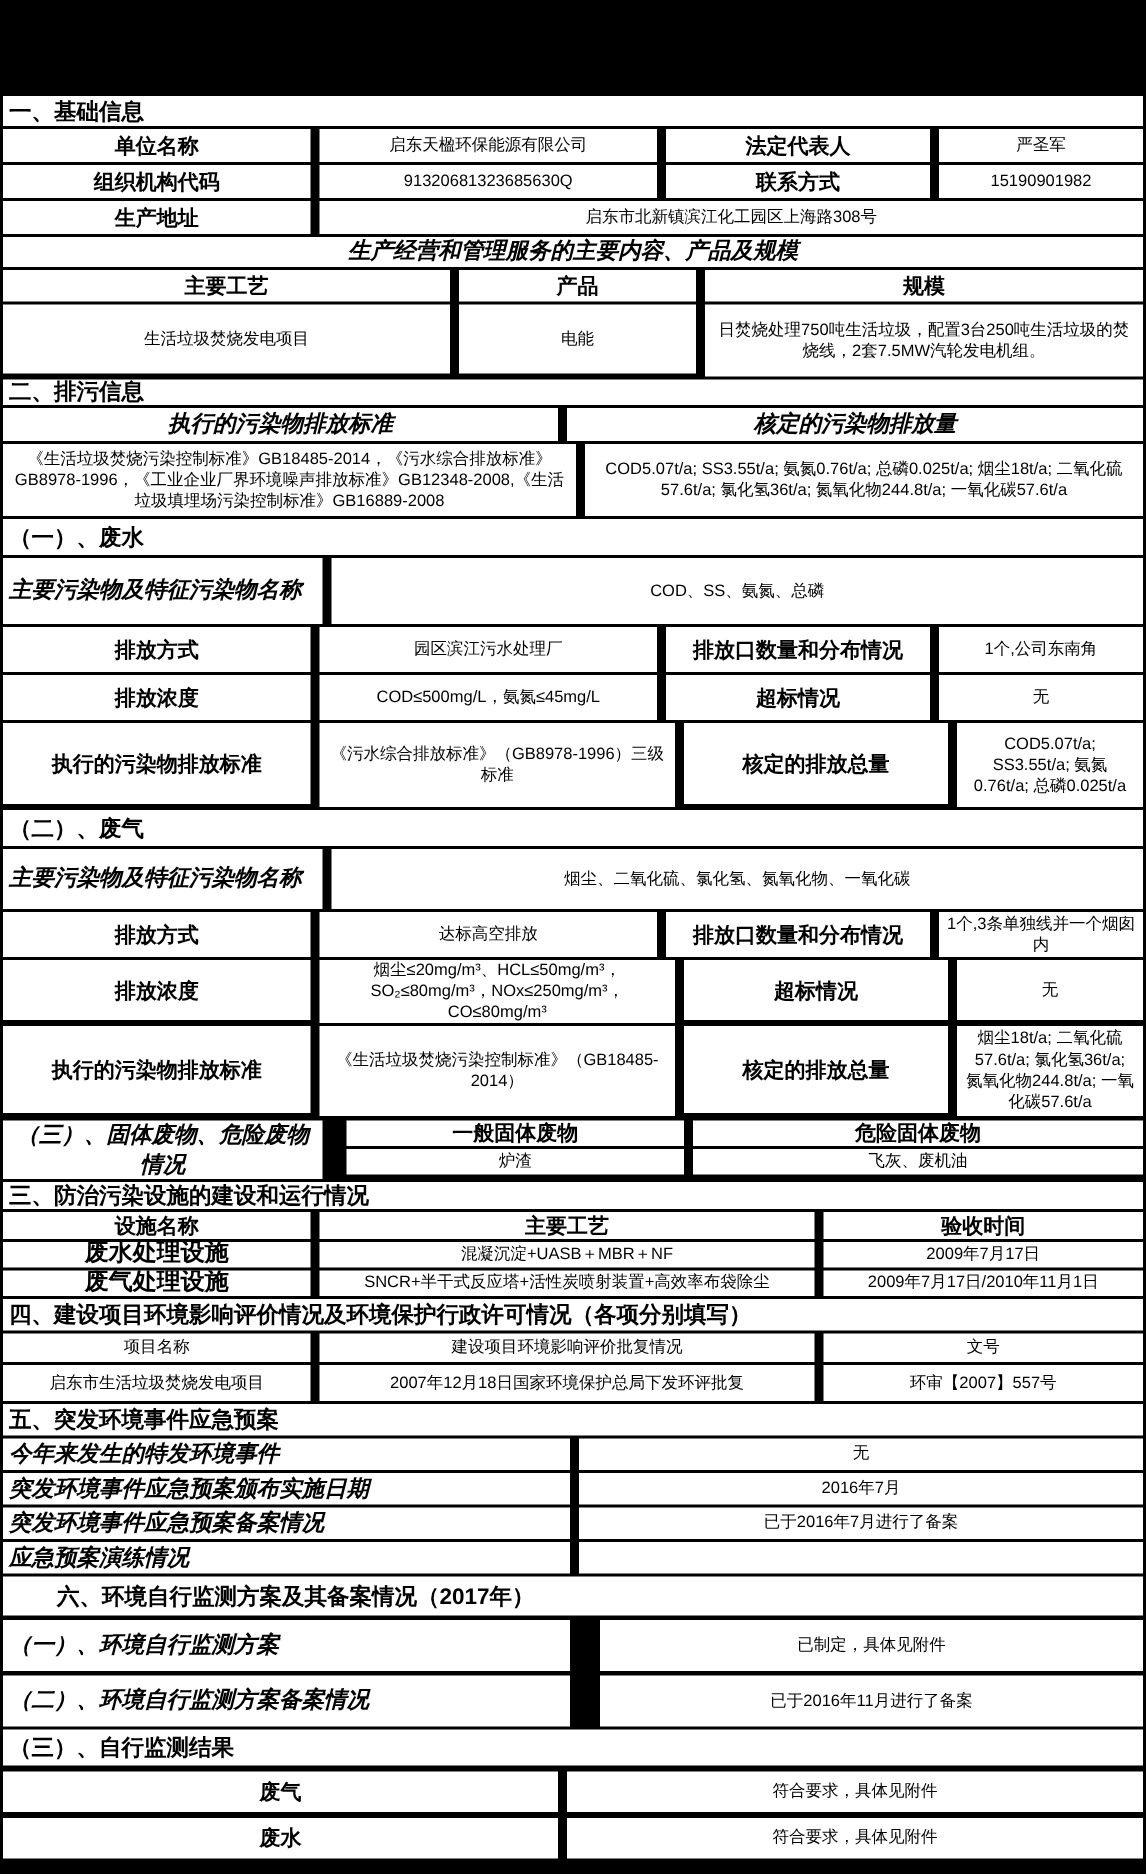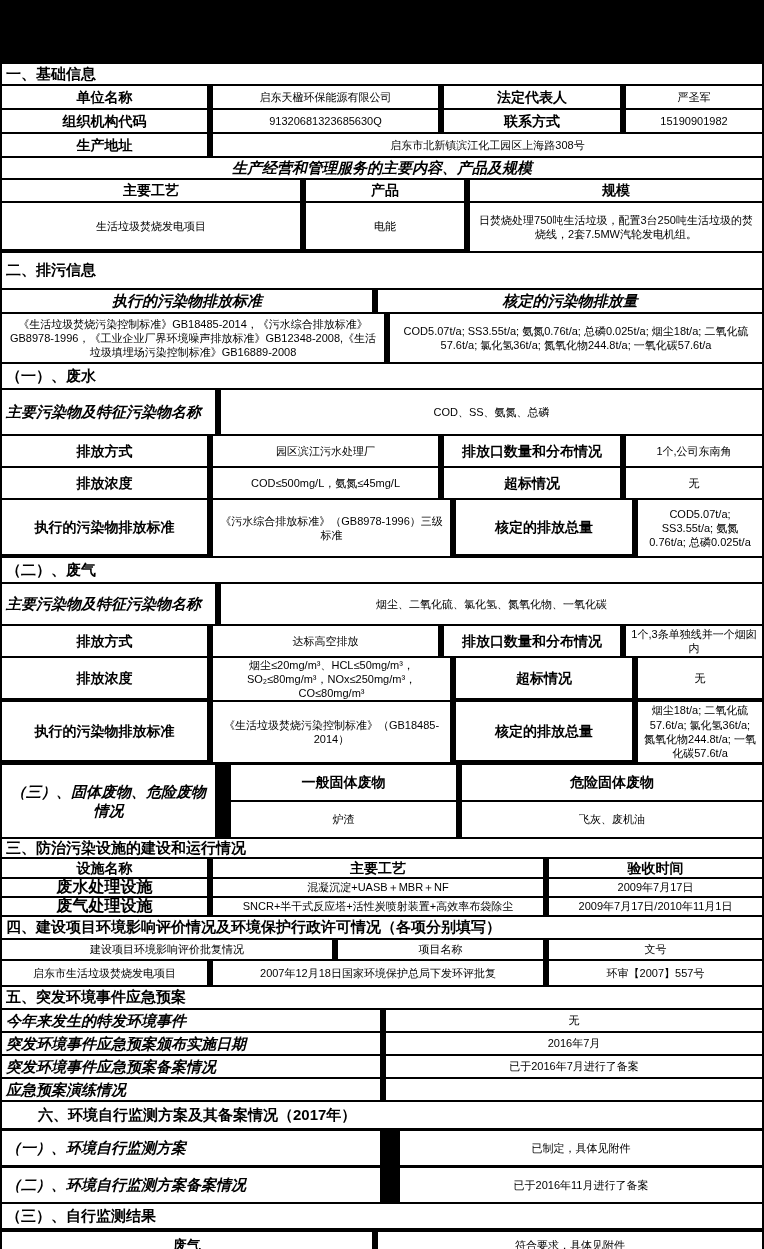--- a/index.html
+++ b/index.html
@@ -29,21 +29,21 @@
   .fx{flex:1;min-width:0;}
   
   .b{font-weight:bold;font-size:14px;}
   .b13{font-weight:bold;font-size:16px;}
   .b15{font-weight:bold;font-size:15px;font-style:italic;}
   .s{font-size:11px;}
   .la{justify-content:flex-start;text-align:center;padding:0 4px;}
   .pad{padding:1px 6px;}
   
   .h17{height:17px;}.h18{height:18px;}.h19{height:19px;}.h20{height:20px;}
-  .h21{height:21px;}.h22{height:22px;}.h23{height:35px;}.h24{height:24px;}
+  .h21{height:21px;}.h22{height:22px;}.h23{height:17px;}.h24{height:24px;}
   .h26{height:26px;padding-left:36px;}.h27{height:27px;}.h30{height:30px;}.h34{height:34px;}
   .h40{height:40px;}.h44{height:44px;}.h46{height:46px;}.h54{height:54px;}
   .h58{height:58px;}
   .stack{display:flex;flex-direction:column;flex:1;min-width:0;margin-left:2px;}
   .srow{display:flex;}
   .srow+.srow{margin-top:2px;}
 </style>
 </head>
 <body>
 
@@ -186,22 +186,22 @@
 
   <div class="row">
     <div class="c w205 b13 h17">废气处理设施</div>
     <div class="c w330 s h17">SNCR+半干式反应塔+活性炭喷射装置+高效率布袋除尘</div>
     <div class="c fx s h17">2009年7月17日/2010年11月1日</div>
   </div>
 
   <div class="sect h21 g3">四、建设项目环境影响评价情况及环境保护行政许可情况（各项分别填写）</div>
 
   <div class="row">
+    <div class="c w205 s h19">项目名称</div>
     <div class="c w330 s h19">建设项目环境影响评价批复情况</div>
-    <div class="c w205 s h19">项目名称</div>
     <div class="c fx s h19">文号</div>
   </div>
 
   <div class="row">
     <div class="c w205 s h24">启东市生活垃圾焚烧发电项目</div>
     <div class="c w330 s h24">2007年12月18日国家环境保护总局下发环评批复</div>
     <div class="c fx s h24">环审【2007】557号</div>
   </div>
 
   <div class="sect h21 g3">五、突发环境事件应急预案</div>

